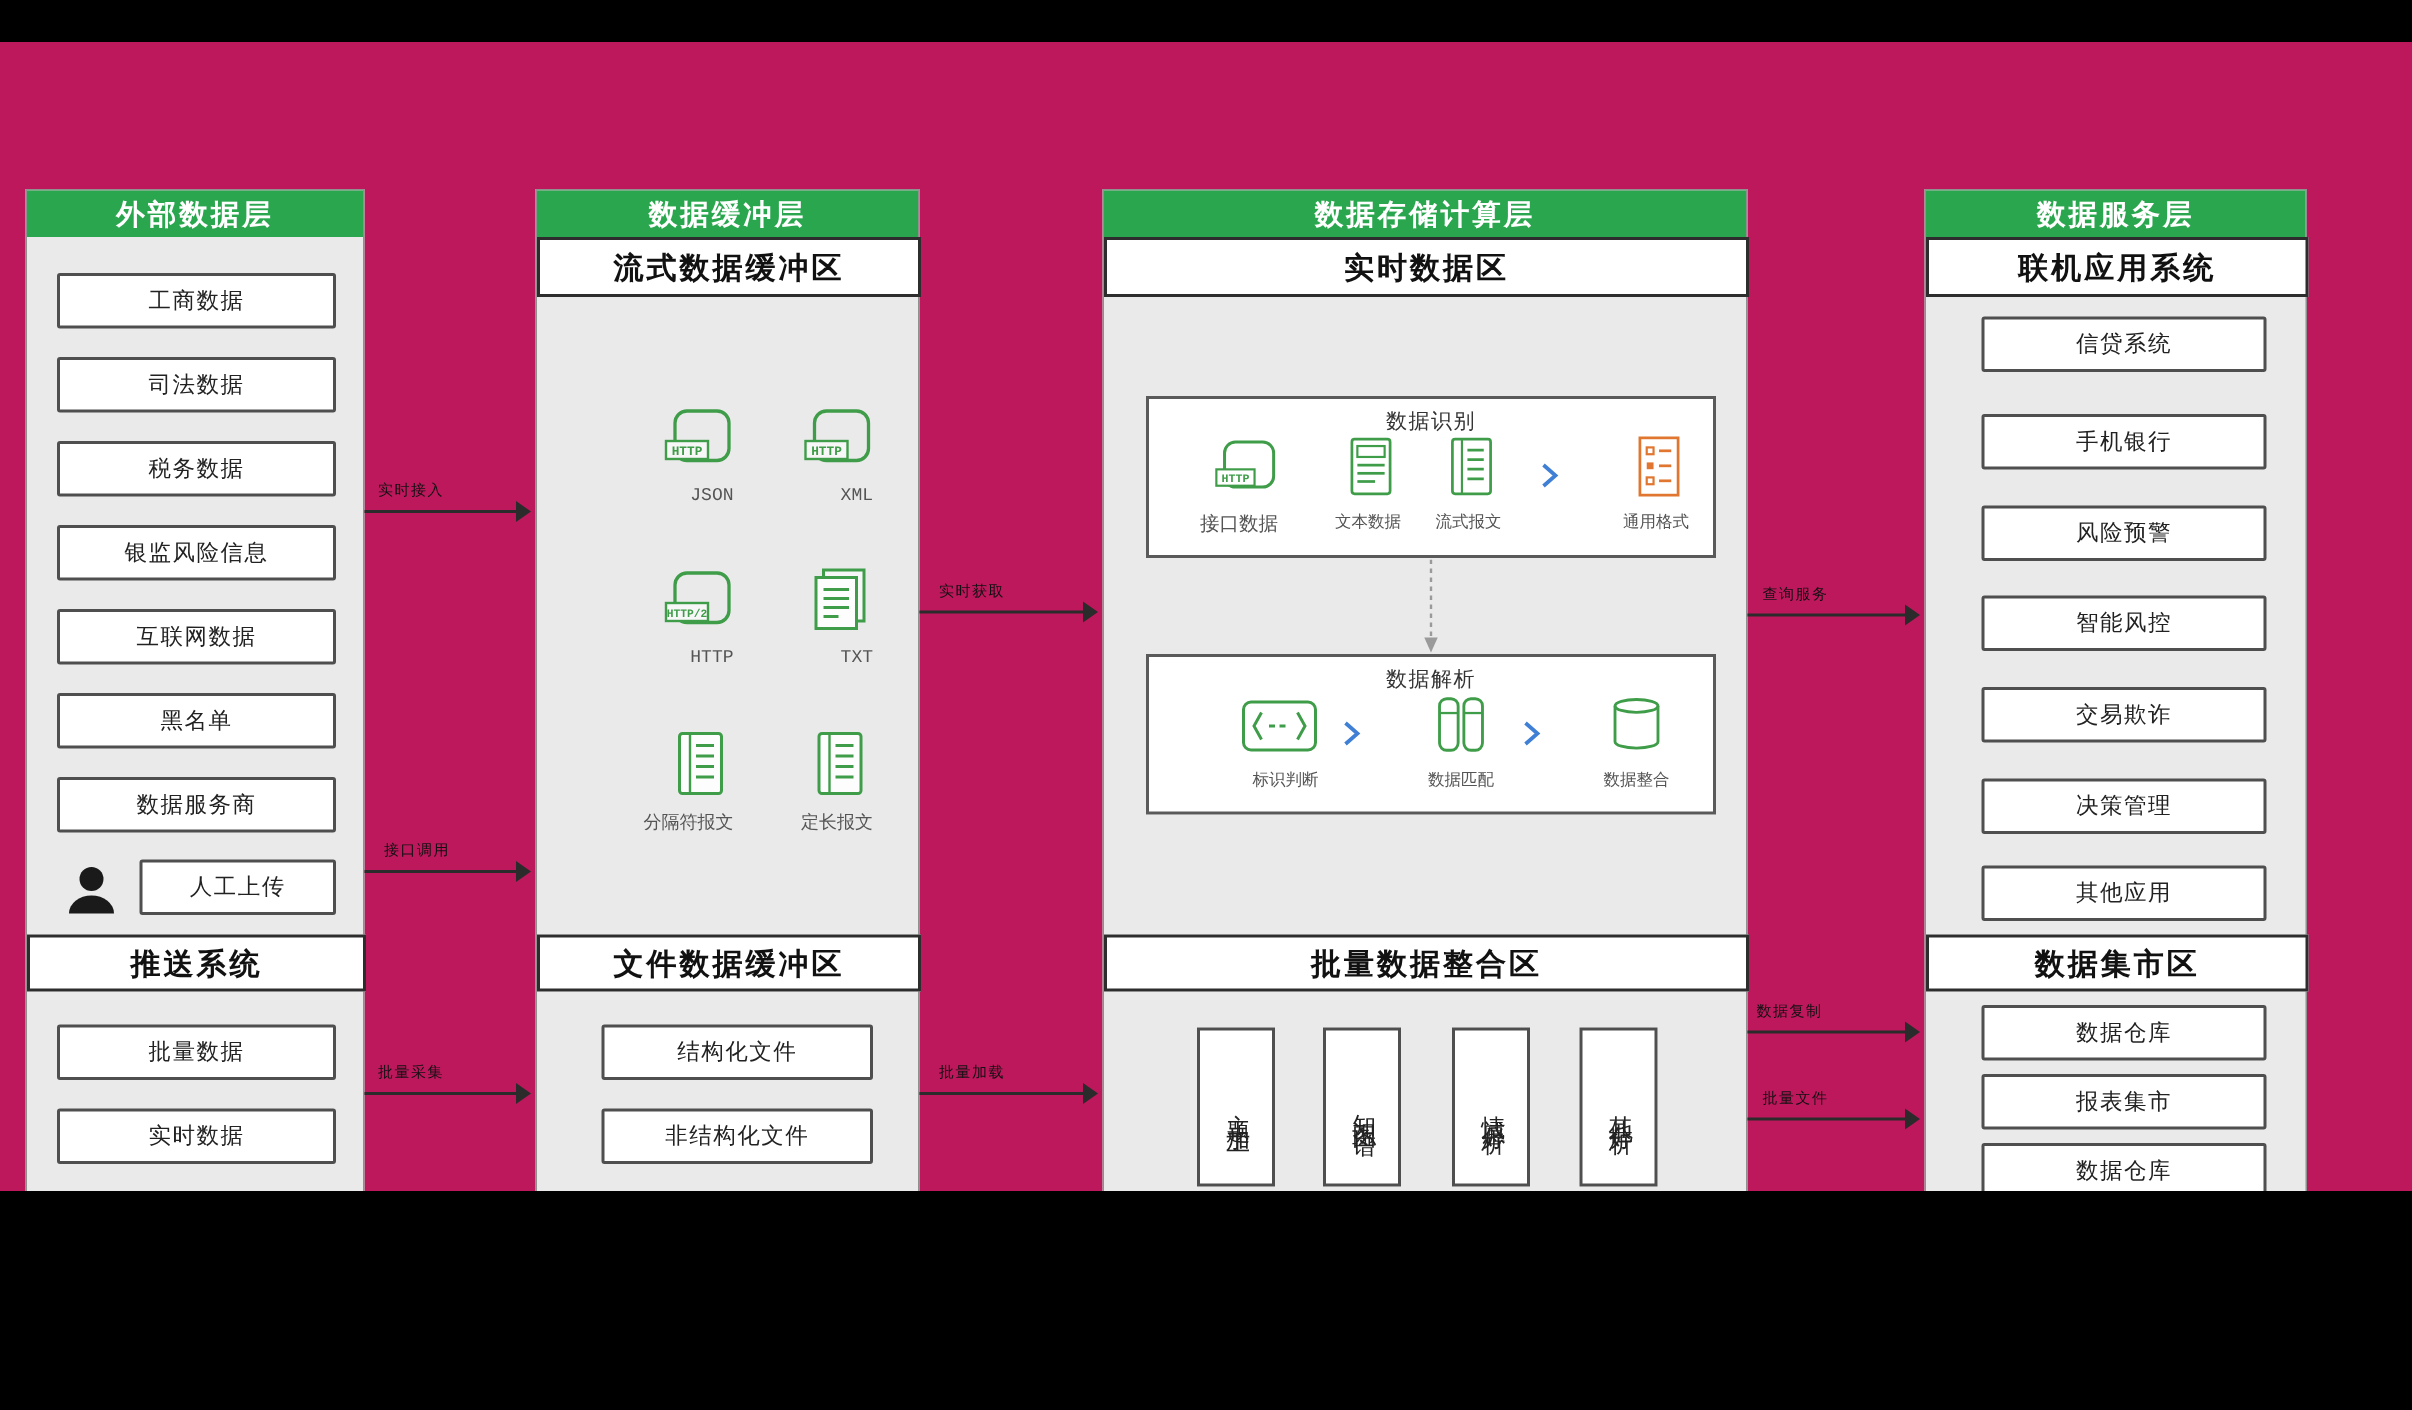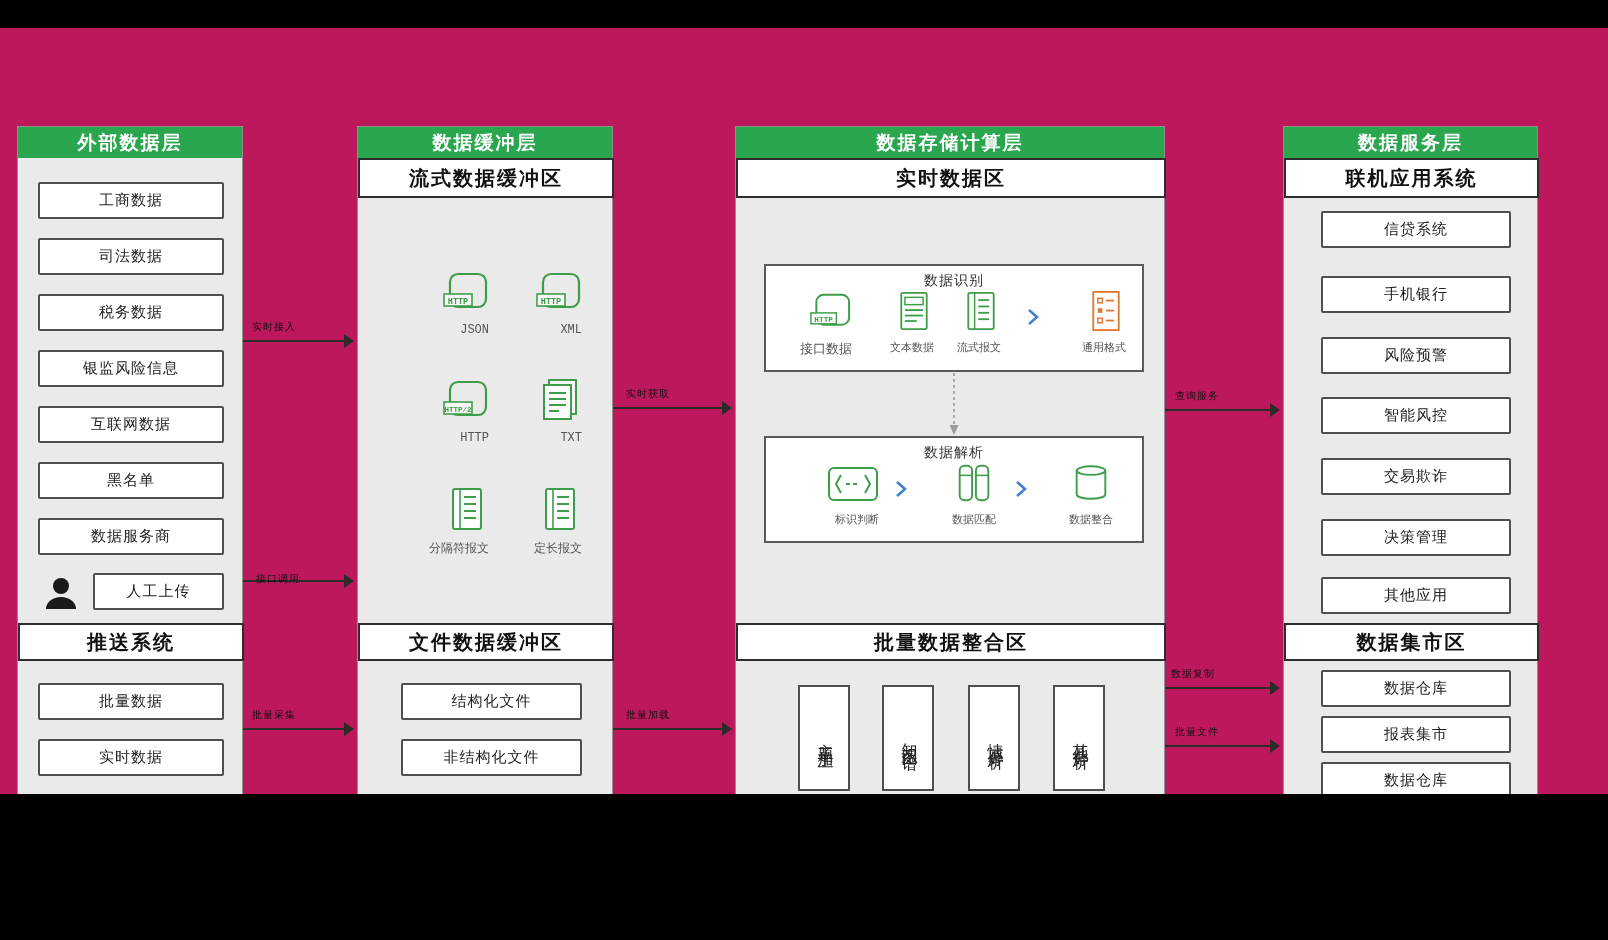--- a/index.html
+++ b/index.html
@@ -283,21 +283,21 @@
     <div class="zone-bar" style="left:0; top:496px; width:255px; height:38px">数据集市区</div>
     <div class="nbox" style="left:37px; top:589px; width:190px; height:37px">报表集市</div>
     <div class="nbox" style="left:37px; top:543px; width:190px; height:37px">数据仓库</div>
     <div class="nbox" style="left:37px; top:635px; width:190px; height:37px">数据仓库</div>
   </div>
 
   <div class="harrow" style="left:243px; top:340px; width:102px"></div>
   <span class="alabel" style="left:252px; top:320px">实时接入</span>
 
   <div class="harrow" style="left:243px; top:580px; width:102px"></div>
-  <span class="alabel" style="left:256px; top:572px">接口调用</span>
+  <span class="alabel" style="left:256px; top:560px">接口调用</span>
 
   <div class="harrow" style="left:243px; top:728px; width:102px"></div>
   <span class="alabel" style="left:252px; top:708px">批量采集</span>
 
   <div class="harrow" style="left:613px; top:407px; width:110px"></div>
   <span class="alabel" style="left:626px; top:387px">实时获取</span>
 
   <div class="harrow" style="left:613px; top:728px; width:110px"></div>
   <span class="alabel" style="left:626px; top:708px">批量加载</span>
 

